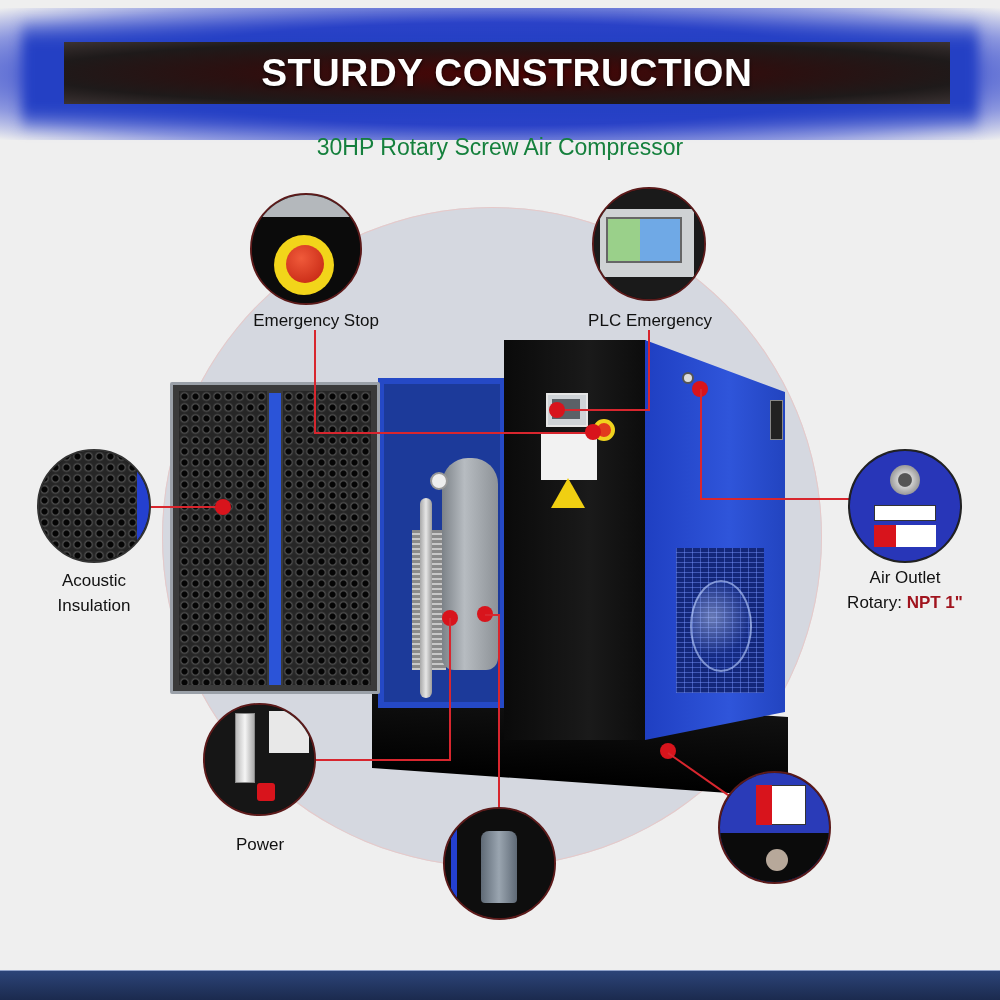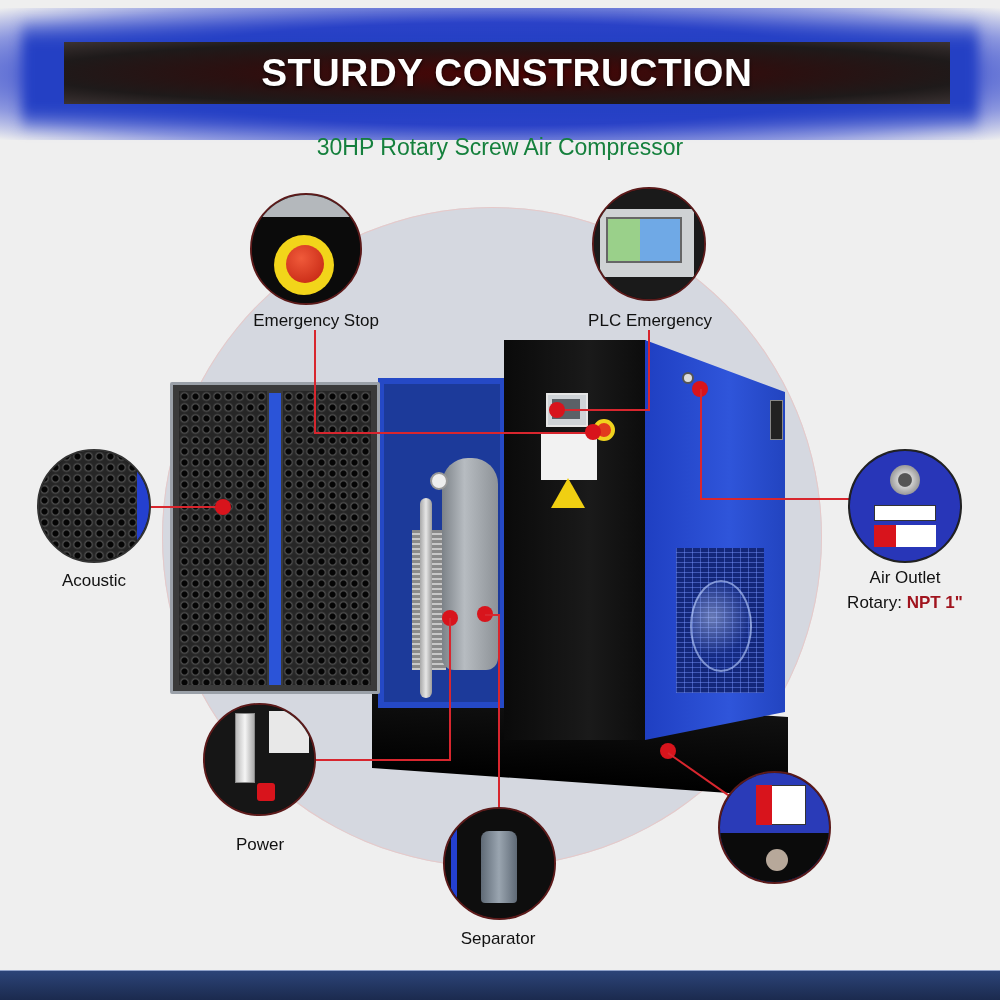--- a/index.html
+++ b/index.html
@@ -247,20 +247,21 @@
   <div class="ci-plc-screen"></div>
 </div>
 <div class="abs callout-label" style="left:550px;top:308px;width:200px;">PLC Emergency</div>
 
 <div class="abs callout-circle" style="left:37px;top:449px;width:114px;height:114px;border-color:#333;">
   <div class="ci-foam foam"></div>
   <div class="ci-foam-blue"></div>
 </div>
 <div class="abs callout-label" style="left:0;top:568px;width:188px;">
   <div>Acoustic</div>
+  <div>Insulation</div>
 </div>
 
 <div class="abs callout-circle" style="left:848px;top:449px;width:114px;height:114px;border-color:#222;">
   <div class="ci-outlet-bg"></div>
   <div class="ci-outlet-port"></div>
   <div class="ci-outlet-tag1"></div>
     <div class="ci-outlet-tag2"></div>
     <div class="ci-outlet-red"></div>
 </div>
 <div class="abs callout-label" style="left:810px;top:565px;width:190px;">
@@ -277,21 +278,20 @@
 <div class="abs callout-label" style="left:160px;top:832px;width:200px;">
   <div>Power</div>
 </div>
 
 <div class="abs callout-circle" style="left:443px;top:807px;width:113px;height:113px;">
   <div class="ci-sep-bg"></div>
     <div class="ci-sep-blue"></div>
   <div class="ci-sep-tank"></div>
 </div>
 <div class="abs callout-label" style="left:398px;top:926px;width:200px;">
-  <div>Separator</div>
 </div>
 
 <div class="abs callout-circle" style="left:718px;top:771px;width:113px;height:113px;">
   <div class="ci-power-bg"></div>
     <div class="ci-power-black"></div>
   <div class="ci-power-tag"></div>
     <div class="ci-power-red"></div>
   <div class="ci-power-hole"></div>
 </div>
 <div class="abs callout-label" style="left:650px;top:884px;width:320px;font-size:18px;">

